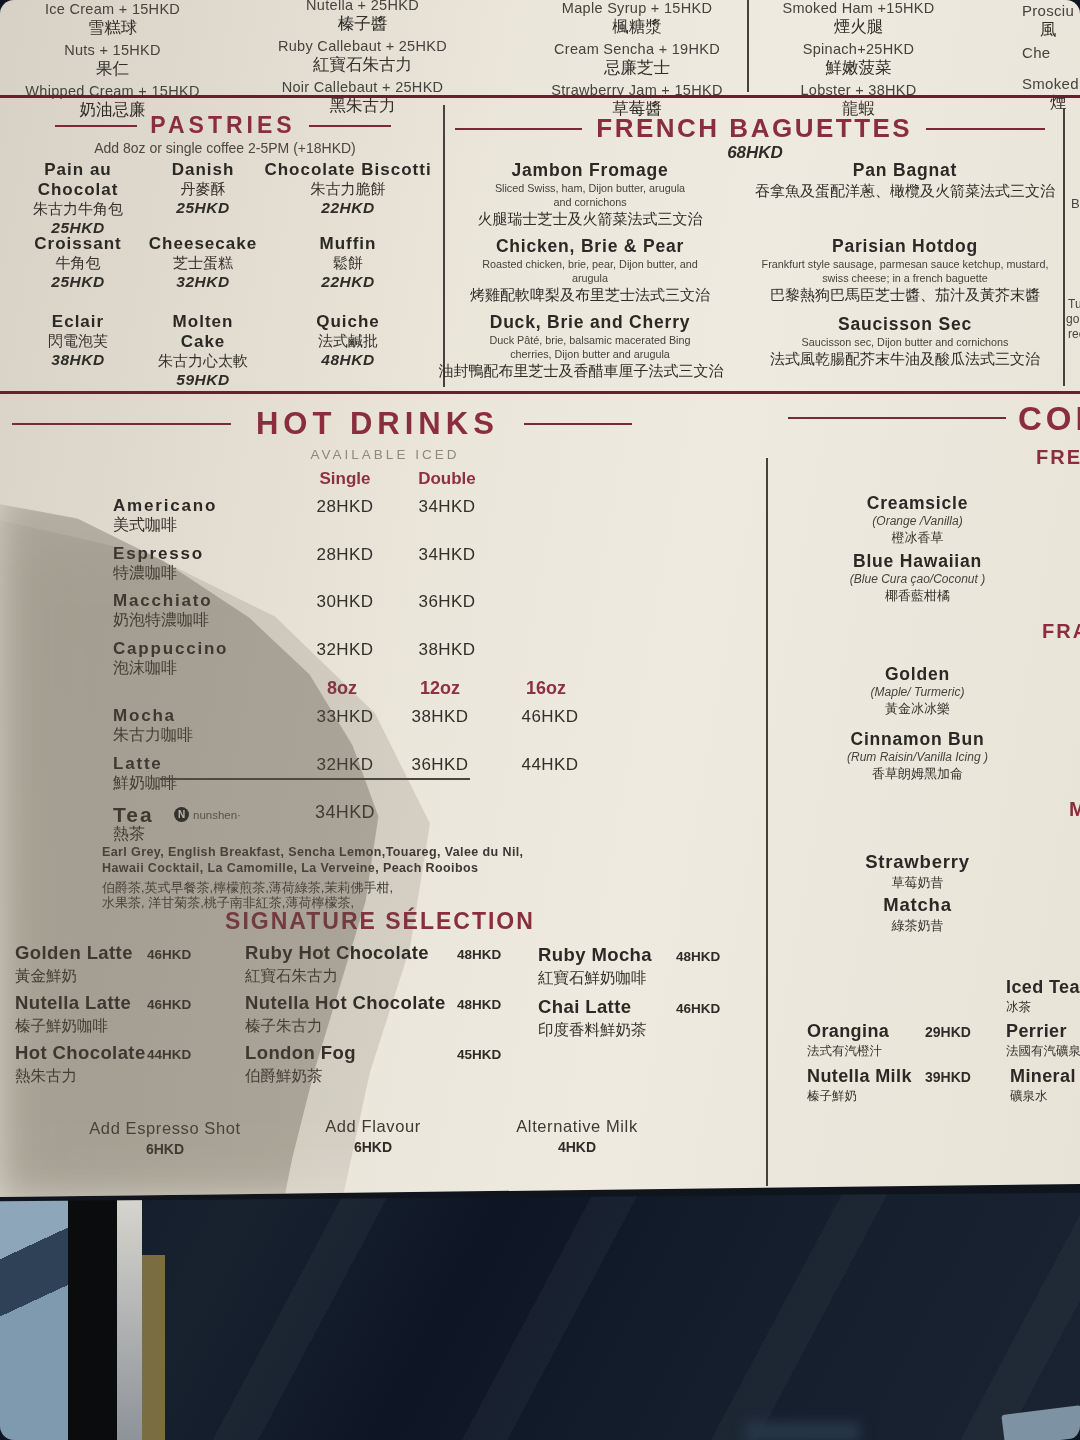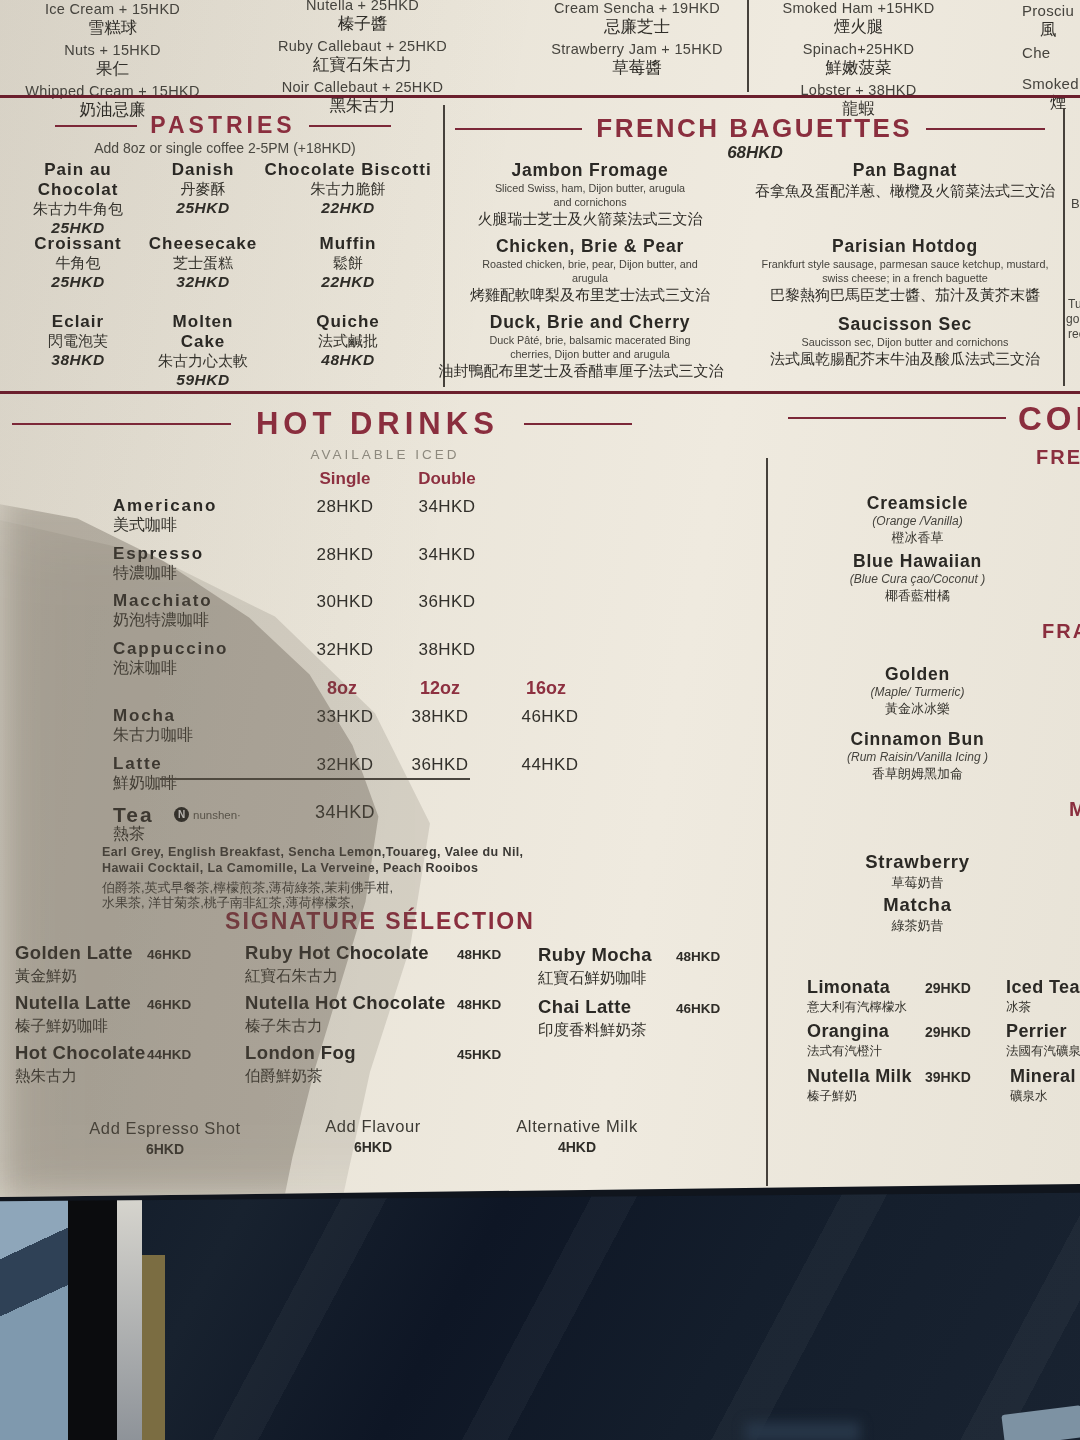--- a/index.html
+++ b/index.html
@@ -1,18 +1,18 @@
 <!DOCTYPE html>
 <html><head>
 <meta charset="utf-8">
 <style>
   html,body{margin:0;padding:0;background:#0e1522;}
   .stage{position:relative;width:1080px;height:1440px;overflow:hidden;
          font-family:"Liberation Sans","DejaVu Sans",sans-serif;color:#2e2c27;
-         background:linear-gradient(118deg,#1b2637 0%,#15202f 18%,#101a29 34%,#18222f 48%,#0e1625 62%,#141e2c 78%,#192331 100%);}
+         background:linear-gradient(118deg,#1b2637 0%,#15202f 18%,#101a29 34%,#18222f 48%,#0e1625 62%,#141e2c 78%,#192331 100%);border-radius:14px;}
   .fold-overlay{position:absolute;left:0;top:1180px;right:0;bottom:0;
          background:repeating-linear-gradient(118deg,transparent 0 90px,rgba(255,255,255,0.035) 90px 130px,transparent 130px 220px);}
   .edge-strip{position:absolute;left:-10px;top:1188px;width:1110px;height:9px;background:#10151d;transform:rotate(-0.45deg);}
   .floor{position:absolute;left:0;top:1193px;width:72px;height:247px;
          background:linear-gradient(155deg,#8ea6ba 0 60px,#2f4156 60px 112px,#7f99ae 112px);}
   .black-bar{position:absolute;left:68px;top:1190px;width:49px;height:250px;background:#0b0c0e;}
   .gray-strip{position:absolute;left:117px;top:1192px;width:25px;height:248px;background:linear-gradient(#d8d6cf,#8e9399);}
   .tan-strip{position:absolute;left:142px;top:1255px;width:23px;height:185px;background:#7b6d42;}
   .br-patch{position:absolute;left:1003px;top:1410px;width:80px;height:32px;background:#7d92a3;transform:rotate(-7deg);border-radius:3px;}
   .br-fold{position:absolute;left:745px;top:1422px;width:115px;height:20px;background:#273648;filter:blur(6px);}
@@ -117,20 +117,24 @@
           <div class="t-en">Ruby Callebaut + 25HKD</div>
           <div class="t-zh">紅寶石朱古力</div>
         </div>
       <div>
           <div class="t-en">Noir Callebaut + 25HKD</div>
           <div class="t-zh">黑朱古力</div>
         </div>
     </div>
     <div class="t-col" style="left:532px;top:0px;width:210px;">
       <div>
+          <div class="t-en">Maple Syrup + 15HKD</div>
+          <div class="t-zh">楓糖漿</div>
+        </div>
+      <div>
           <div class="t-en">Cream Sencha + 19HKD</div>
           <div class="t-zh">忌廉芝士</div>
         </div>
       <div>
           <div class="t-en">Strawberry Jam + 15HKD</div>
           <div class="t-zh">草莓醬</div>
         </div>
     </div>
     <div class="t-col" style="left:756px;top:0px;width:205px;">
       <div>
@@ -430,24 +434,20 @@
 
     <div class="c-item" style="top:894px;">
       <div class="c-name" style="font-size:18.5px;">Matcha</div>
       <div class="c-zh">綠茶奶昔</div>
     </div>
     <div class="c-item" style="top:851px;">
       <div class="c-name" style="font-size:18.5px;">Strawberry</div>
       <div class="c-zh">草莓奶昔</div>
     </div>
 
-    <div class="bot-row" style="left:807px;top:977px;width:260px;">
-      <span class="bot-name" style="width:118px;">Limonata</span><span class="bot-price">29HKD</span>
-      <div class="bot-zh">意大利有汽檸檬水</div>
-    </div>
     <div class="bot-row" style="left:807px;top:1021px;width:260px;">
       <span class="bot-name" style="width:118px;">Orangina</span><span class="bot-price">29HKD</span>
       <div class="bot-zh">法式有汽橙汁</div>
     </div>
     <div class="bot-row" style="left:807px;top:1066px;width:260px;">
       <span class="bot-name" style="width:118px;">Nutella Milk</span><span class="bot-price">39HKD</span>
       <div class="bot-zh">榛子鮮奶</div>
     </div>
 
     <div class="bot-row" style="left:1006px;top:977px;width:90px;">

